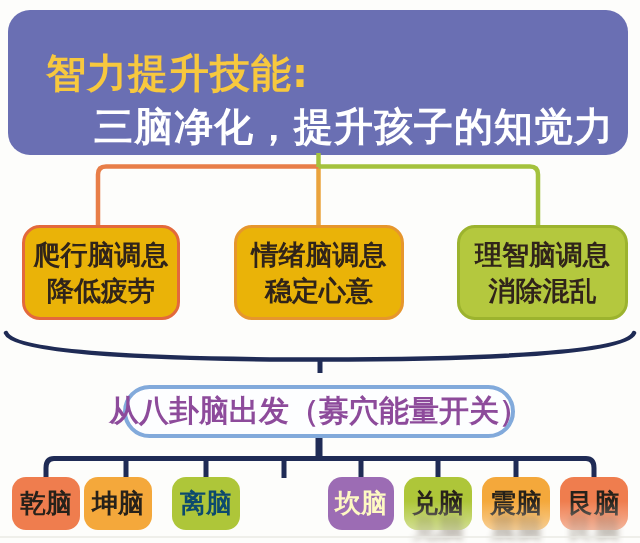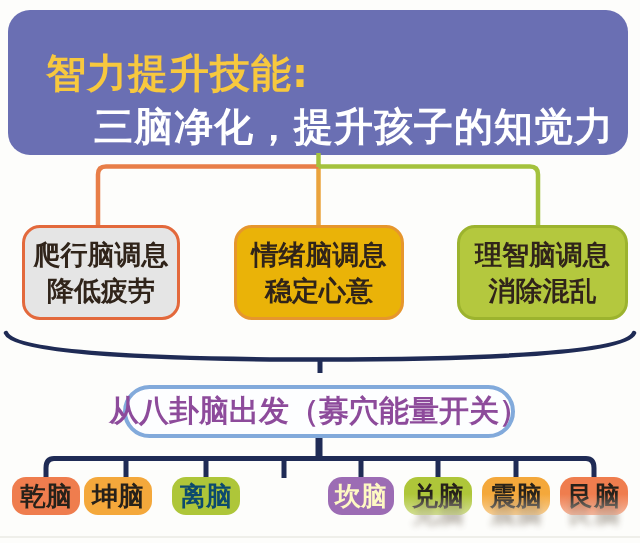--- a/index.html
+++ b/index.html
@@ -77,21 +77,21 @@
     justify-content: center;
     align-items: center;
     font-size: 30px;
     font-weight: bold;
     white-space: nowrap;
   }
 
   
   .bottom-box {
     position: absolute;
-    top: 477px; height: 38px;
+    top: 477px; height: 53px;
     width: 68px;
     border-radius: 14px;
     display: flex;
     justify-content: center;
     align-items: center;
     font-size: 26px;
     font-weight: bold;
     white-space: nowrap;
   }
   .bb-0 { left: 12px; }
@@ -156,21 +156,21 @@
     <path d="M6 333 C 14 353, 150 359.5, 320 359.5 C 490 359.5, 626 353, 634 333" stroke-width="4.5" stroke-linecap="round" style="stroke: rgb(31, 43, 85);"></path>
     <path d="M320 358 L320 373" stroke-width="5" stroke-linecap="butt" style="stroke: rgb(31, 43, 85);"></path>
 
     <path d="M319 436 L319 459" stroke-width="7" style="stroke: rgb(31, 43, 85);"></path>
 
     <path d="M46 478 L46 468 Q46 458.5 54 458.5 L586 458.5 Q594 458.5 594 468 L594 478" stroke-width="5" style="stroke: rgb(31, 43, 85);"></path>
 
     <path d="M126 458.5 L126 478 M206 458.5 L206 478 M284 458.5 L284 478 M361 458.5 L361 478 M438 458.5 L438 478 M516 458.5 L516 478" stroke-width="5" style="stroke: rgb(31, 43, 85);"></path>
   </svg>
 
-  <div class="mid-box mid-box-1" style="background-color: #e5e5e5; border-color: rgb(227, 105, 60); color: rgb(48, 36, 26);">
+  <div class="mid-box mid-box-1" style="background-color: #eab308; border-color: rgb(227, 105, 60); color: rgb(48, 36, 26);">
     <div>爬行脑调息</div>
     <div>降低疲劳</div>
   </div>
   <div class="mid-box mid-box-2" style="background-color: #eab308; border-color: rgb(230, 150, 45); color: rgb(48, 36, 26);">
     <div>情绪脑调息</div>
     <div>稳定心意</div>
   </div>
   <div class="mid-box mid-box-3" style="background-color: rgb(180, 200, 62); border-color: rgb(156, 179, 46); color: rgb(48, 36, 26);">
     <div>理智脑调息</div>
     <div>消除混乱</div>

